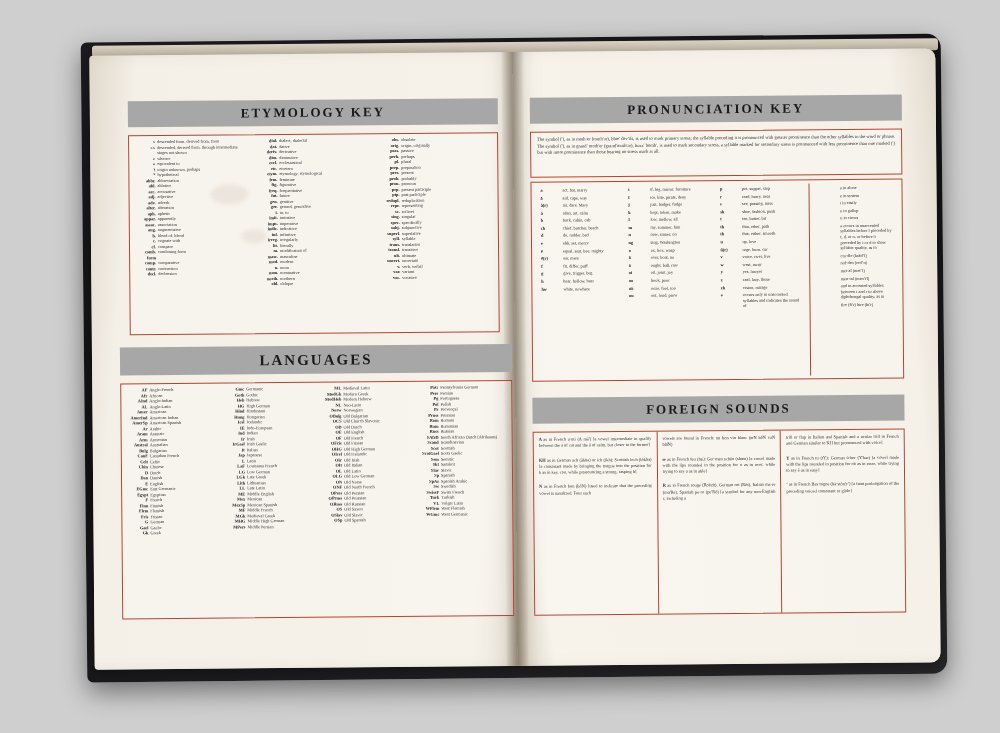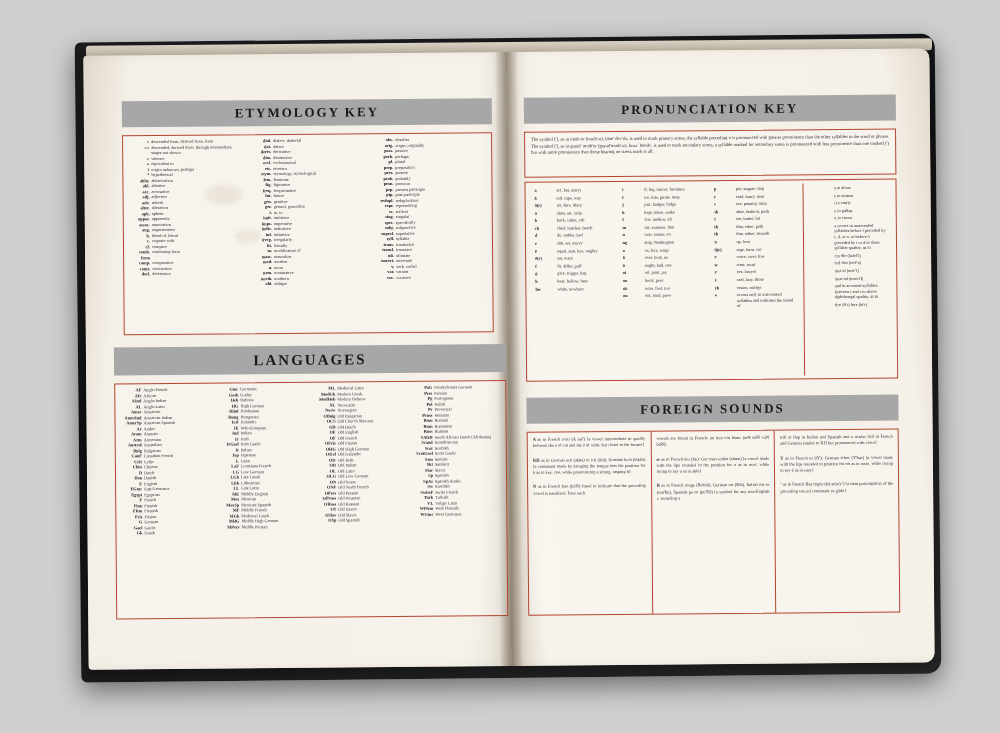--- a/index.html
+++ b/index.html
@@ -6,21 +6,21 @@
   body{
     width:1000px;height:733px;
     background:#cfcfcf;
     font-family:"Liberation Serif", serif;
     overflow:hidden;
   }
   .stage{position:relative;width:1000px;height:733px;}
 
   
   .book{
-    position:absolute;left:68px;top:28px;width:880px;height:660px;
+    position:absolute;left:74px;top:28px;width:880px;height:660px;
   }
   .cover{
     position:absolute;left:10px;top:10px;width:860px;height:640px;
     background:linear-gradient(160deg,#1b1b1d 0%,#111113 45%,#262628 100%);
     border-radius:6px 14px 14px 6px;
     box-shadow:0 10px 26px rgba(0,0,0,.45);
     transform:rotate(-0.6deg);
   }
   .pages{
     position:absolute;left:18px;top:24px;width:846px;height:614px;

